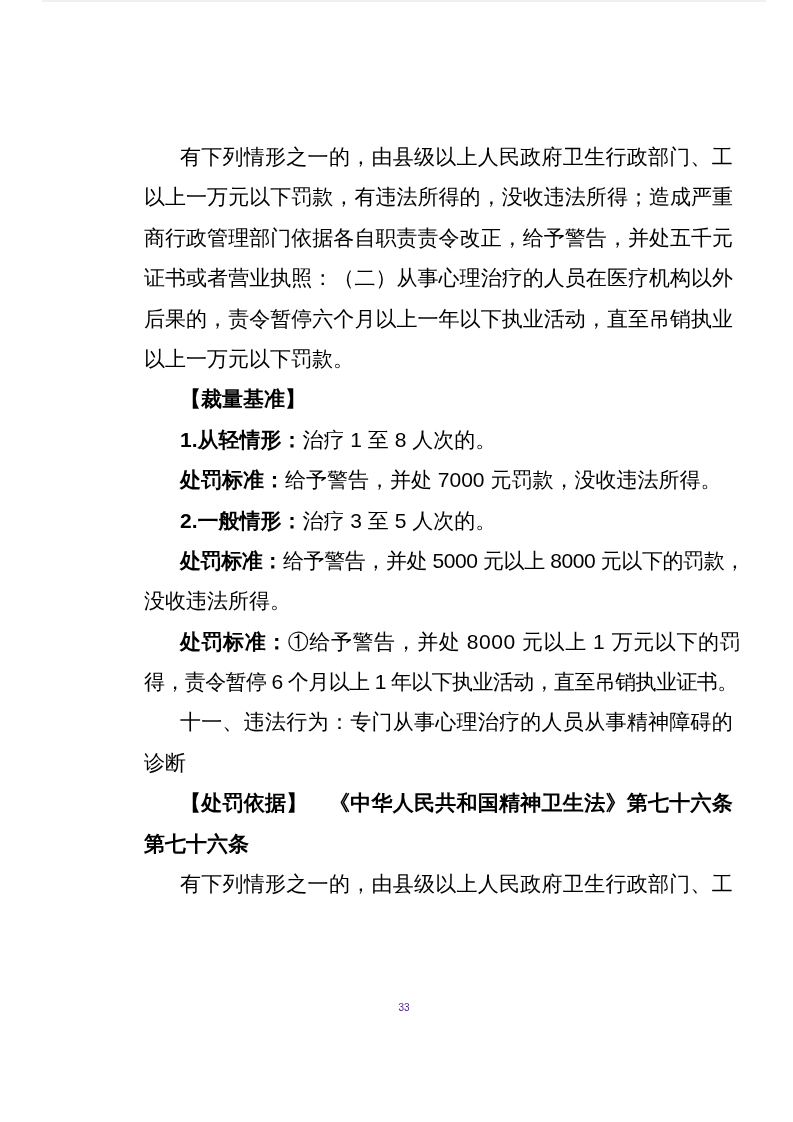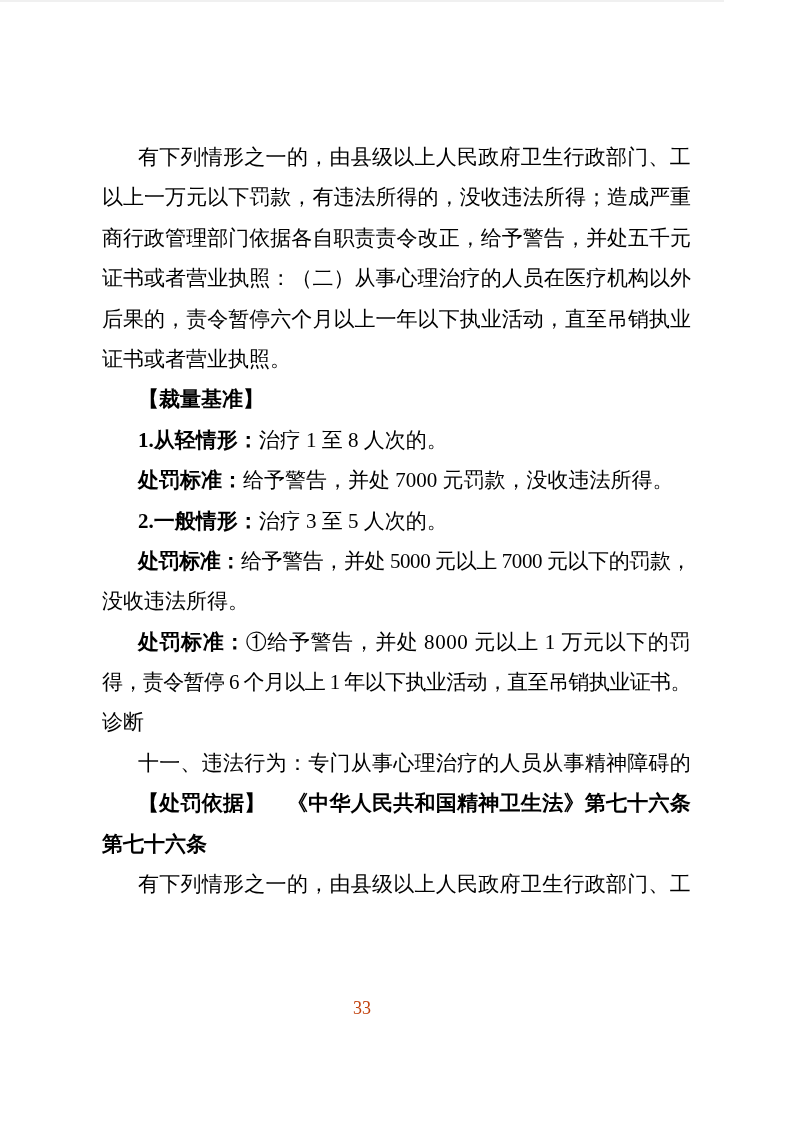--- a/index.html
+++ b/index.html
@@ -6,22 +6,23 @@
     margin: 0;
     padding: 0;
     background: #ffffff;
   }
   .page {
     position: relative;
     width: 724px;
     height: 1122px;
     background: #ffffff;
     overflow: hidden;
-    font-family: Liberation Serif, serif;
+    font-family: Liberation Sans, sans-serif;
     color: #000000;
+    margin-left: 42px;
   }
   .scan-edge {
     position: absolute;
     top: 0; left: 0;
     width: 100%; height: 2px;
     background: #f0f0f0;
   }
   .doc-body {
     position: absolute;
     left: 102px;
@@ -43,47 +44,47 @@
   }
   .line span.r {
     font-weight: normal;
   }
   .footer {
     position: absolute;
     top: 998px;
     left: 0;
     width: 100%;
     text-align: center;
-    font-size: 18px;
+    font-size: 10px;
     line-height: 20px;
-    color: #c2410c;
+    color: #4c1d95;
   }
 </style>
 </head>
 <body>
 
 <div class="page">
   <div class="scan-edge"></div>
   <div class="doc-body">
       <div class="line indent fill" style="letter-spacing: 0.27px;"><span class="r">有下列情形之一的，由县级以上人民政府卫生行政部门、工</span></div>
       <div class="line fill" style="letter-spacing: 0.04px;"><span class="r">以上一万元以下罚款，有违法所得的，没收违法所得；造成严重</span></div>
       <div class="line fill" style="letter-spacing: 0.04px;"><span class="r">商行政管理部门依据各自职责责令改正，给予警告，并处五千元</span></div>
       <div class="line fill" style="letter-spacing: 0.04px;"><span class="r">证书或者营业执照：（二）从事心理治疗的人员在医疗机构以外</span></div>
       <div class="line fill" style="letter-spacing: 0.04px;"><span class="r">后果的，责令暂停六个月以上一年以下执业活动，直至吊销执业</span></div>
-      <div class="line"><span class="r">证书或者营业执照。</span></div>
+      <div class="line"><span class="r">以上一万元以下罚款。</span></div>
       <div class="line indent"><span class="b">【裁量基准】</span></div>
       <div class="line indent"><span class="b">1.从轻情形：</span><span class="r">治疗 1 至 8 人次的。</span></div>
       <div class="line indent"><span class="b">处罚标准：</span><span class="r">给予警告，并处 7000 元罚款，没收违法所得。</span></div>
       <div class="line indent"><span class="b">2.一般情形：</span><span class="r">治疗 3 至 5 人次的。</span></div>
-      <div class="line indent fill" style="letter-spacing: -0.41px;"><span class="b">处罚标准：</span><span class="r">给予警告，并处 5000 元以上 7000 元以下的罚款，</span></div>
+      <div class="line indent fill" style="letter-spacing: -0.41px;"><span class="b">处罚标准：</span><span class="r">给予警告，并处 5000 元以上 8000 元以下的罚款，</span></div>
       <div class="line"><span class="r">没收违法所得。</span></div>
       <div class="line indent fill" style="letter-spacing: 0.56px;"><span class="b">处罚标准：</span><span class="r">①给予警告，并处 8000 元以上 1 万元以下的罚</span></div>
       <div class="line fill" style="letter-spacing: -0.61px;"><span class="r">得，责令暂停 6 个月以上 1 年以下执业活动，直至吊销执业证书。</span></div>
+      <div class="line indent fill" style="letter-spacing: 0.27px;"><span class="r">十一、违法行为：专门从事心理治疗的人员从事精神障碍的</span></div>
       <div class="line"><span class="r">诊断</span></div>
-      <div class="line indent fill" style="letter-spacing: 0.27px;"><span class="r">十一、违法行为：专门从事心理治疗的人员从事精神障碍的</span></div>
       <div class="line indent fill" style="letter-spacing: 0.27px;"><span class="b">【处罚依据】　《中华人民共和国精神卫生法》第七十六条</span></div>
       <div class="line"><span class="b">第七十六条</span></div>
       <div class="line indent fill" style="letter-spacing: 0.27px;"><span class="r">有下列情形之一的，由县级以上人民政府卫生行政部门、工</span></div>
     </div>
   <div class="footer">
     <span>33</span>
   </div>
 </div>
 
 </body></html>

